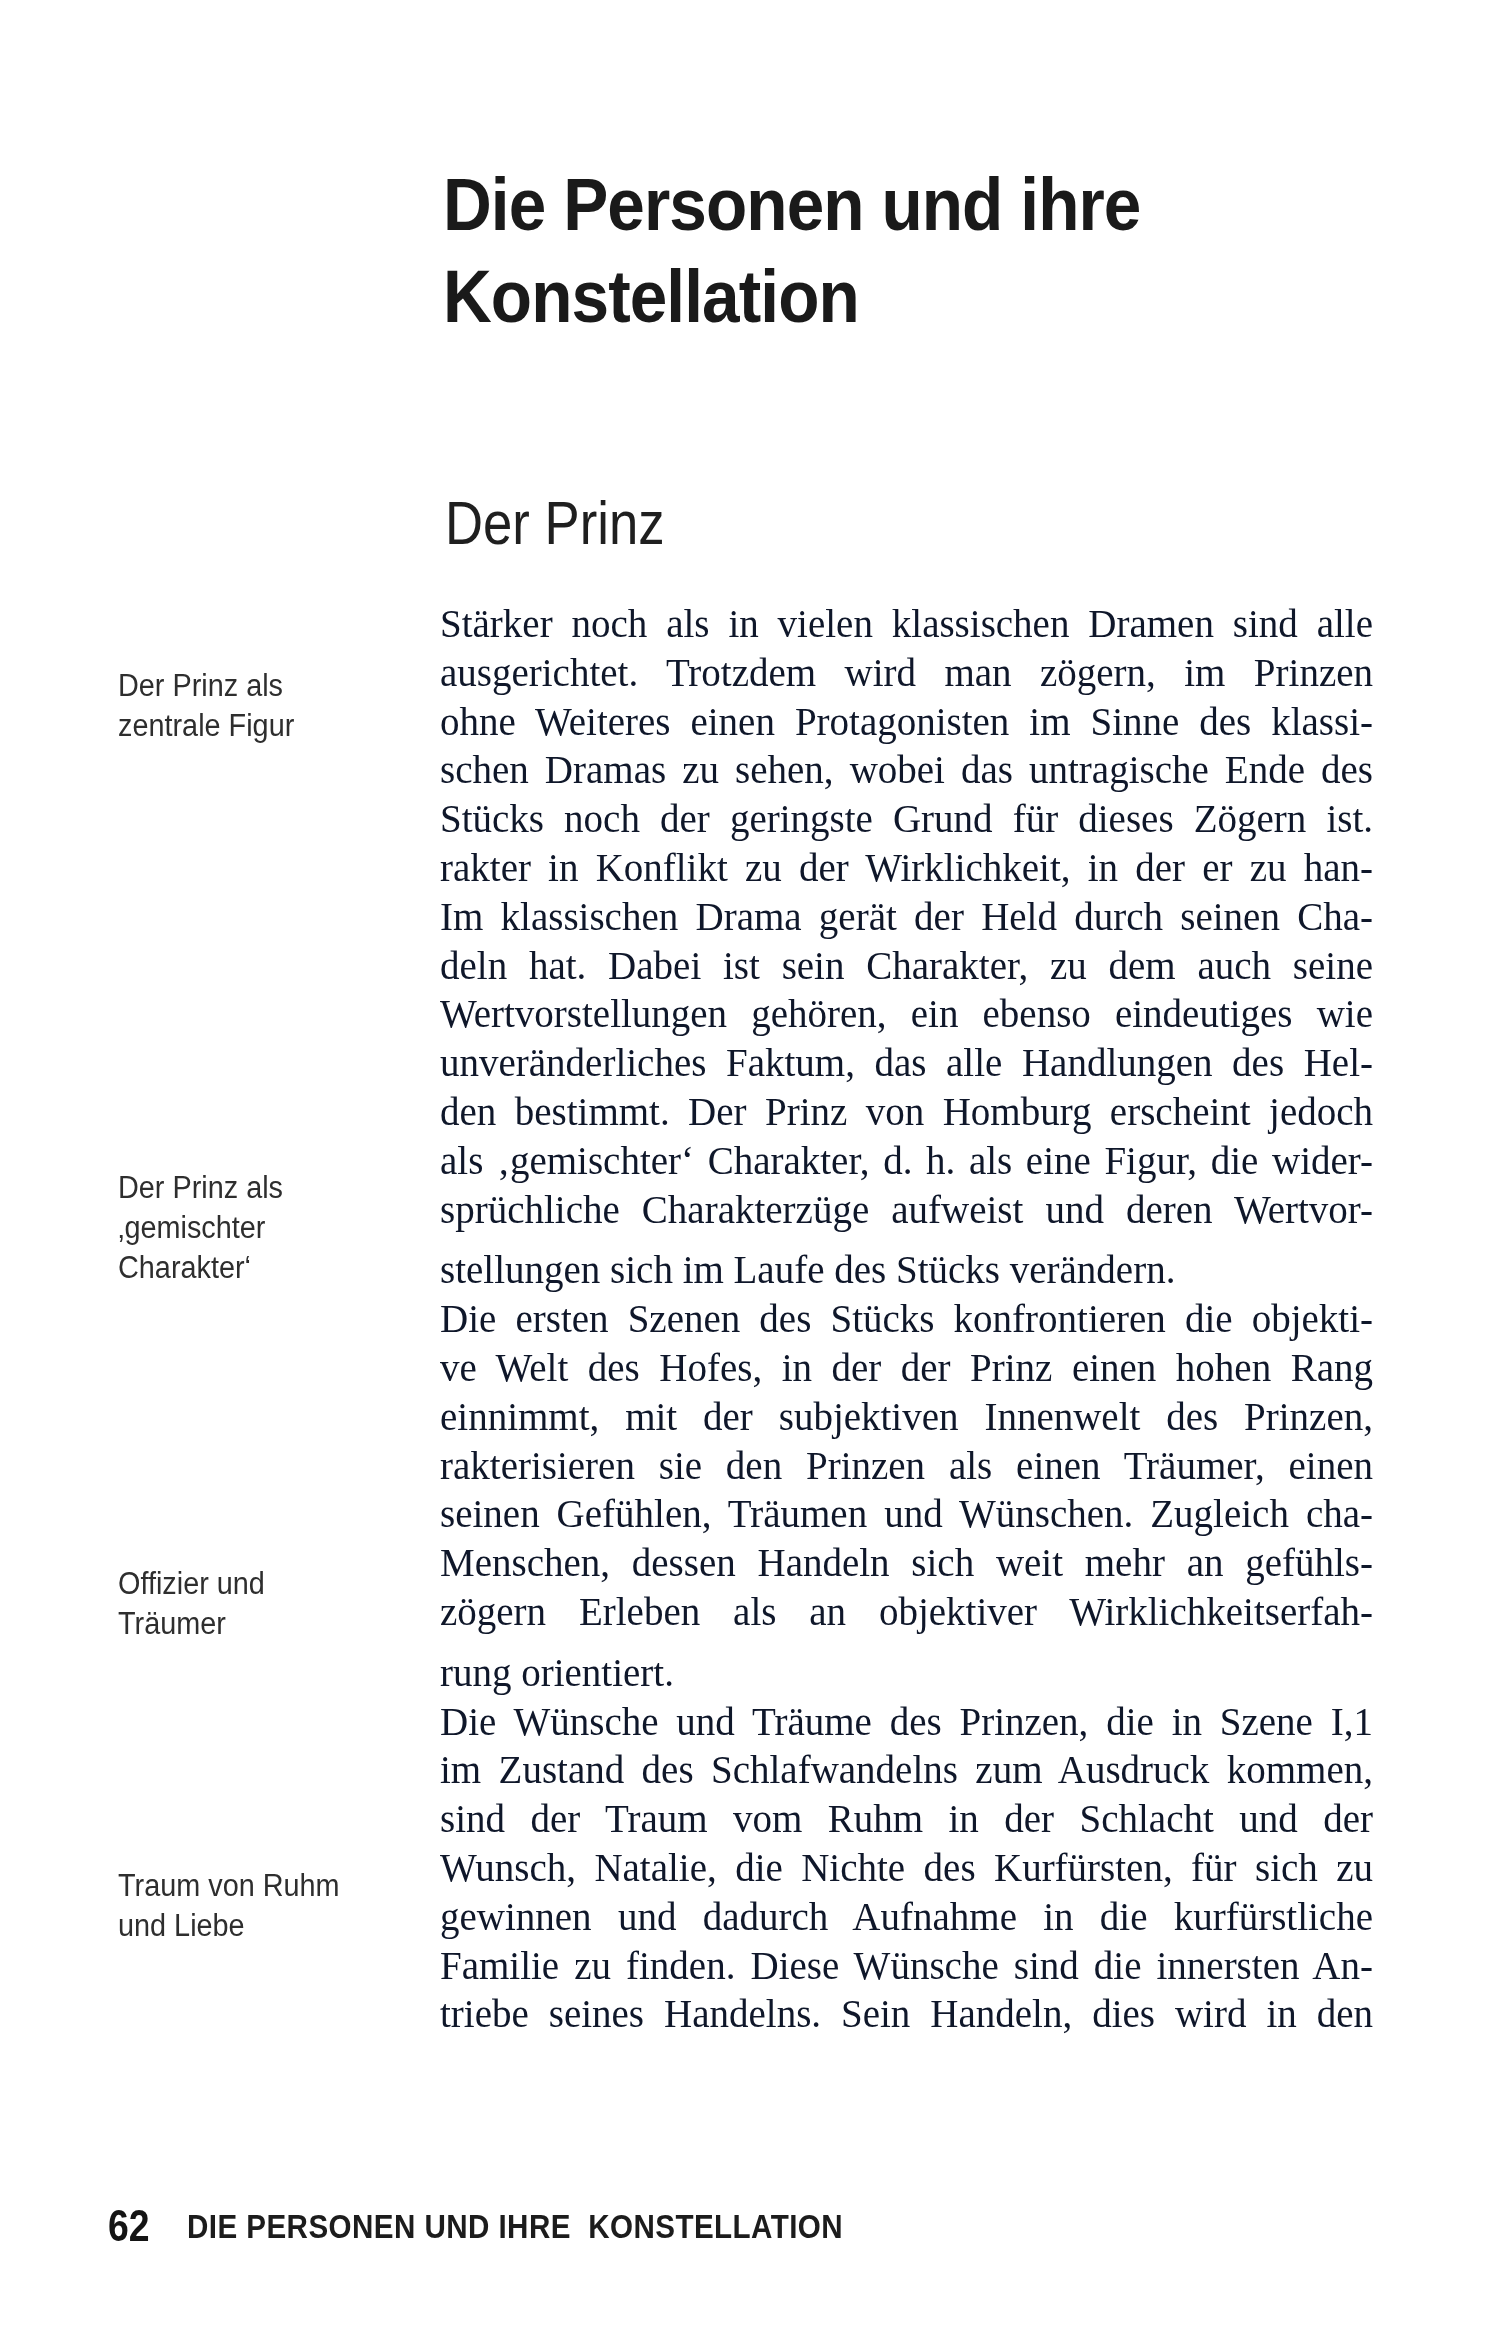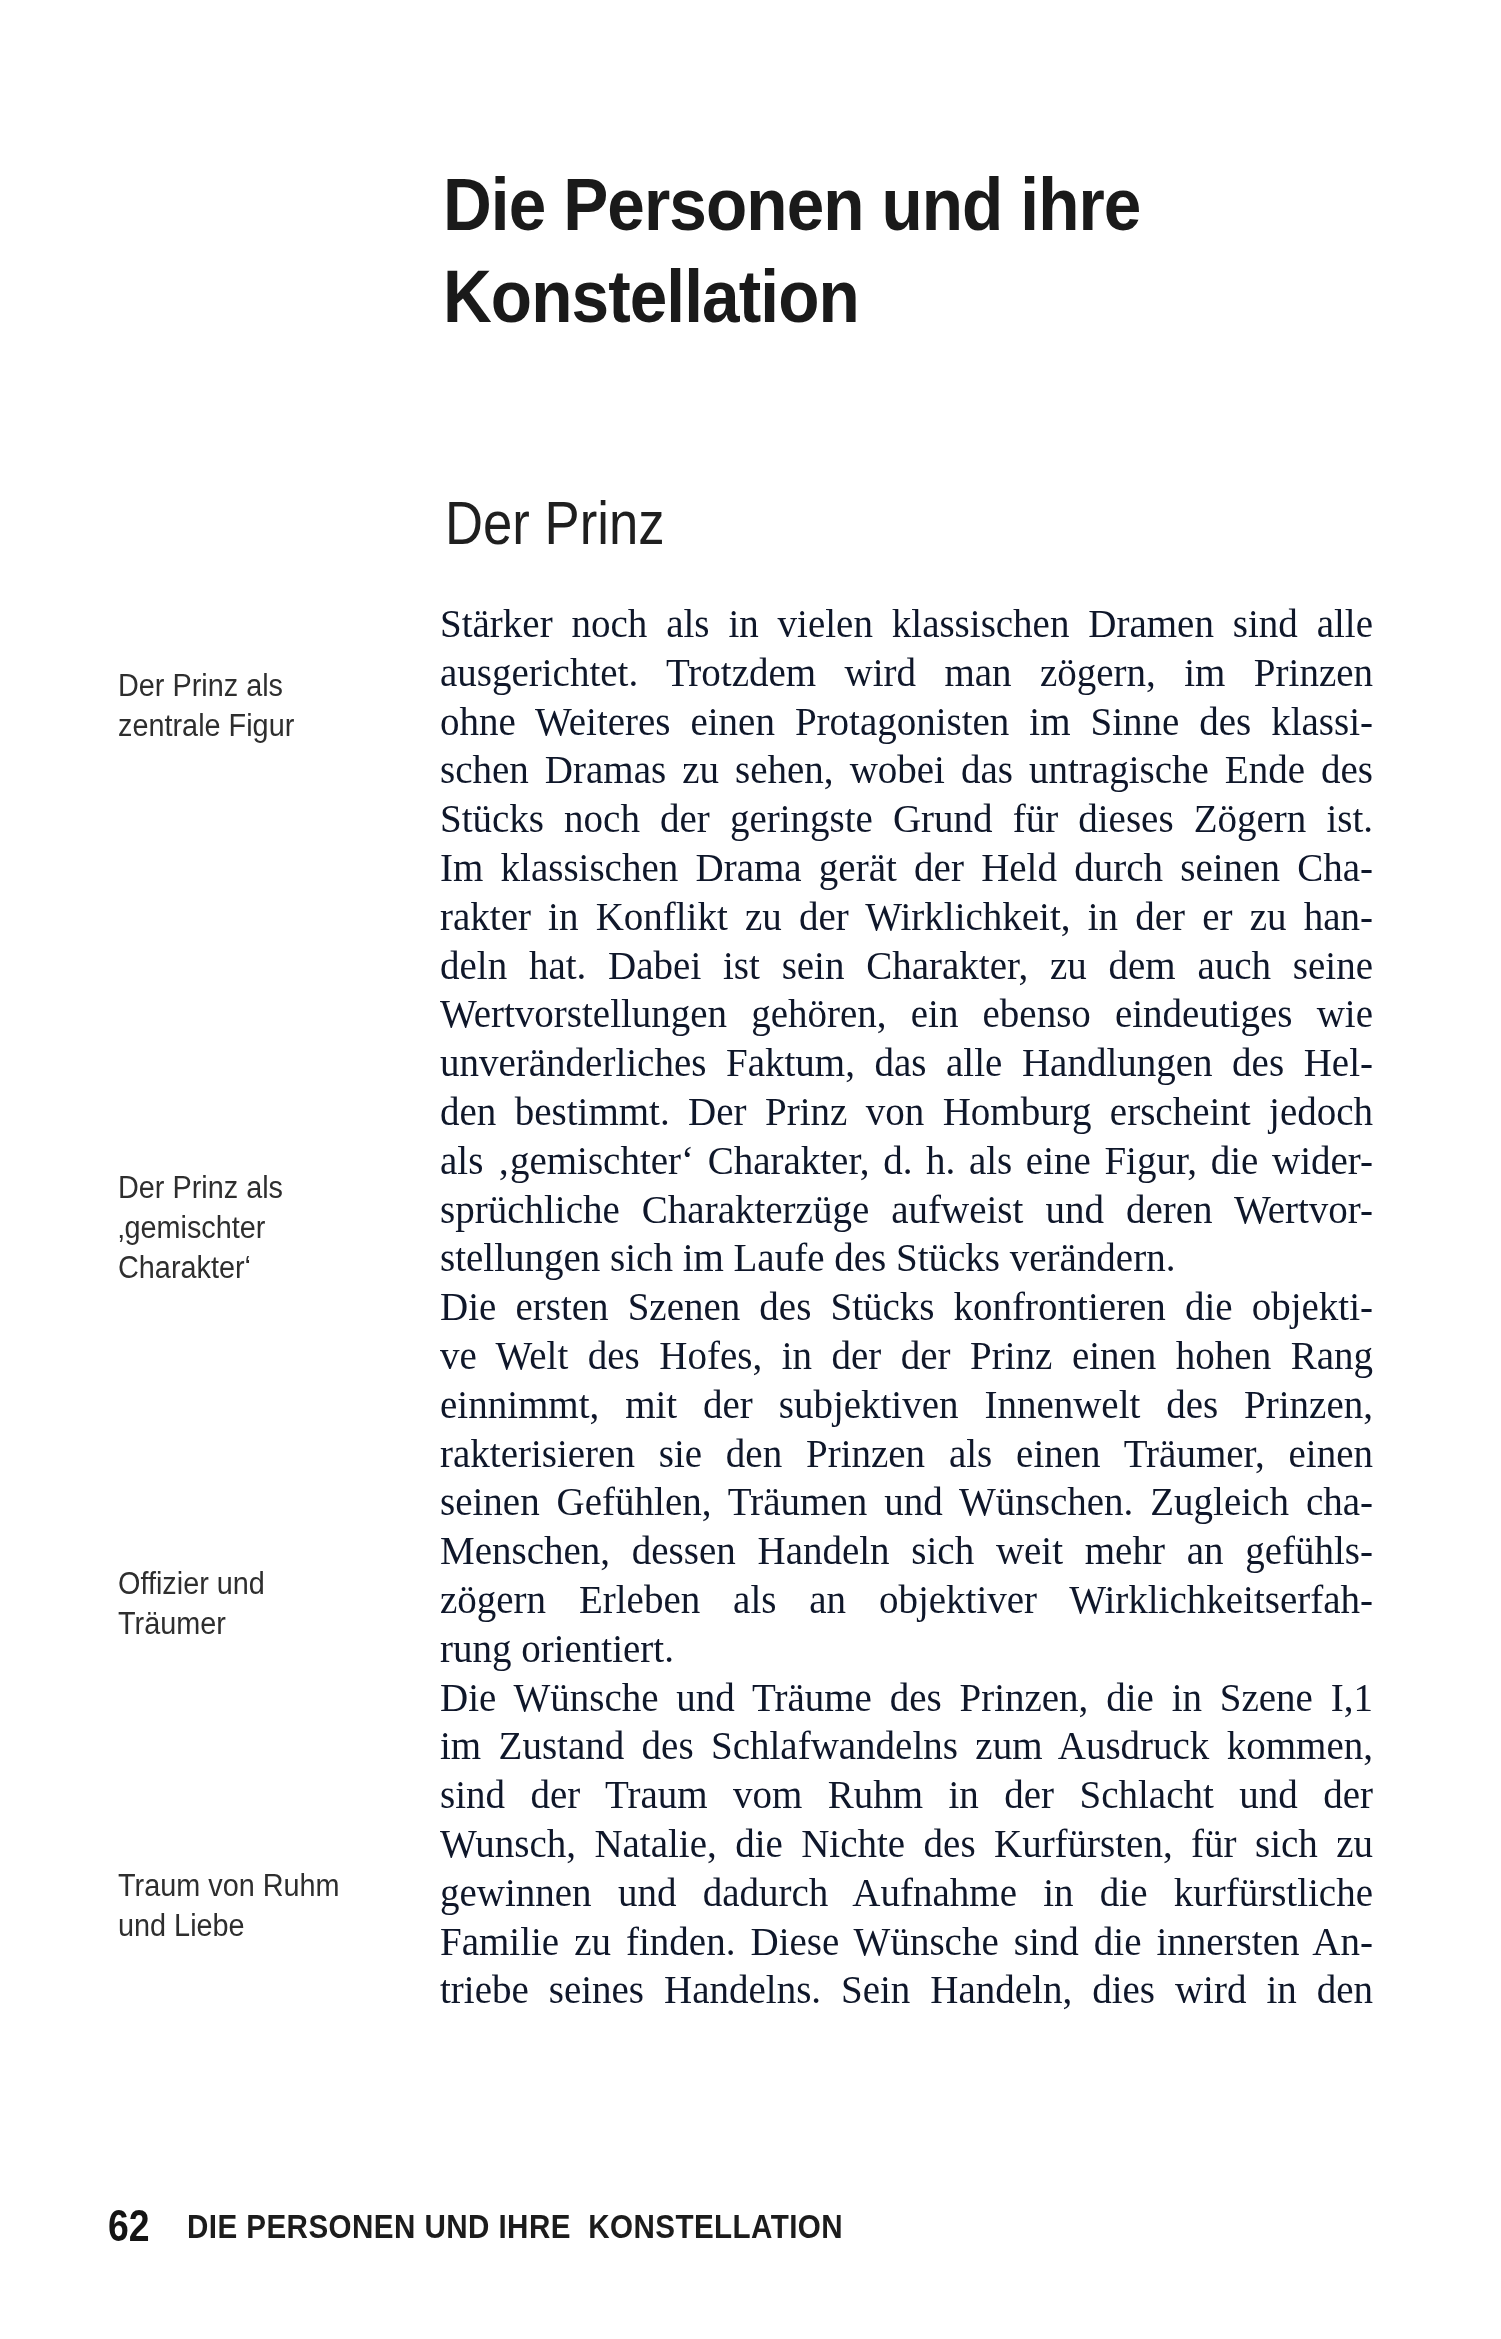--- a/index.html
+++ b/index.html
@@ -35,20 +35,21 @@
     color:#0f172a;
   }
   .body-col .ln{
     text-align:justify;
     text-align-last:justify;
     white-space:normal;
   }
   .body-col .ln.al{
     text-align:center;
     text-align-last:left;
+    margin-top:12px;
   }
   
   .margin-note{
     position:absolute;left:118px;
     font-size:31px;line-height:40px;font-weight:400;
     transform:scaleX(0.93);transform-origin:left top;
     color:#2e2e2e;white-space:nowrap;
   }
   .mn1{top:666px;}
   .mn2{top:1168px;}
@@ -104,22 +105,22 @@
     <div>Traum von Ruhm</div>
     <div>und Liebe</div>
   </div>
 
   <div class="body-col">
     <div class="ln">Stärker noch als in vielen klassischen Dramen sind alle</div>
     <div class="ln">ausgerichtet. Trotzdem wird man zögern, im Prinzen</div>
     <div class="ln">ohne Weiteres einen Protagonisten im Sinne des klassi-</div>
     <div class="ln">schen Dramas zu sehen, wobei das untragische Ende des</div>
     <div class="ln">Stücks noch der geringste Grund für dieses Zögern ist.</div>
+    <div class="ln">rakter in Konflikt zu der Wirklichkeit, in der er zu han-</div>
     <div class="ln">Im klassischen Drama gerät der Held durch seinen Cha-</div>
-    <div class="ln">rakter in Konflikt zu der Wirklichkeit, in der er zu han-</div>
     <div class="ln">deln hat. Dabei ist sein Charakter, zu dem auch seine</div>
     <div class="ln">Wertvorstellungen gehören, ein ebenso eindeutiges wie</div>
     <div class="ln">unveränderliches Faktum, das alle Handlungen des Hel-</div>
     <div class="ln">den bestimmt. Der Prinz von Homburg erscheint jedoch</div>
     <div class="ln">als ‚gemischter‘ Charakter, d. h. als eine Figur, die wider-</div>
     <div class="ln">sprüchliche Charakterzüge aufweist und deren Wertvor-</div>
     <div class="ln al">stellungen sich im Laufe des Stücks verändern.</div>
     <div class="ln">Die ersten Szenen des Stücks konfrontieren die objekti-</div>
     <div class="ln">ve Welt des Hofes, in der der Prinz einen hohen Rang</div>
     <div class="ln">einnimmt, mit der subjektiven Innenwelt des Prinzen,</div>

